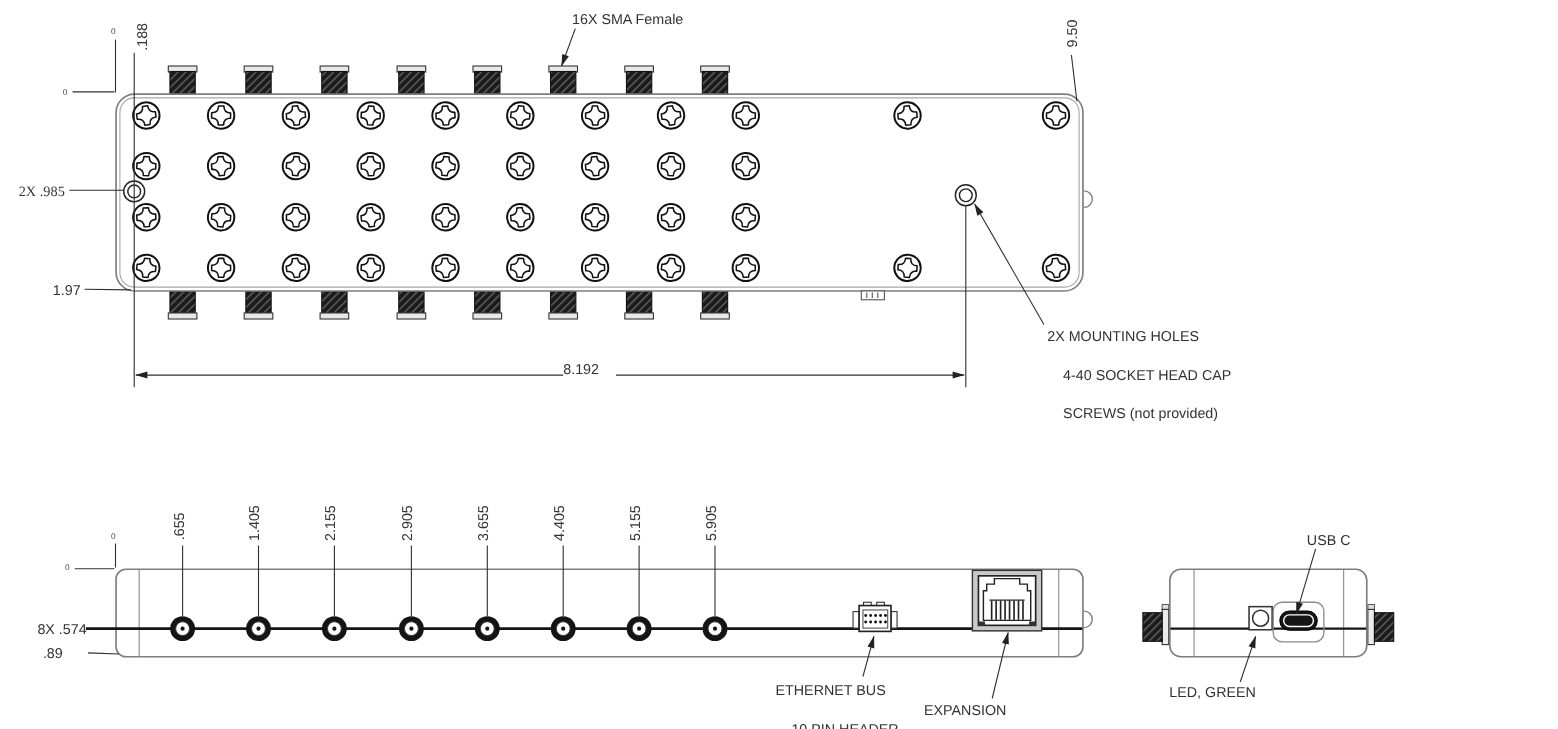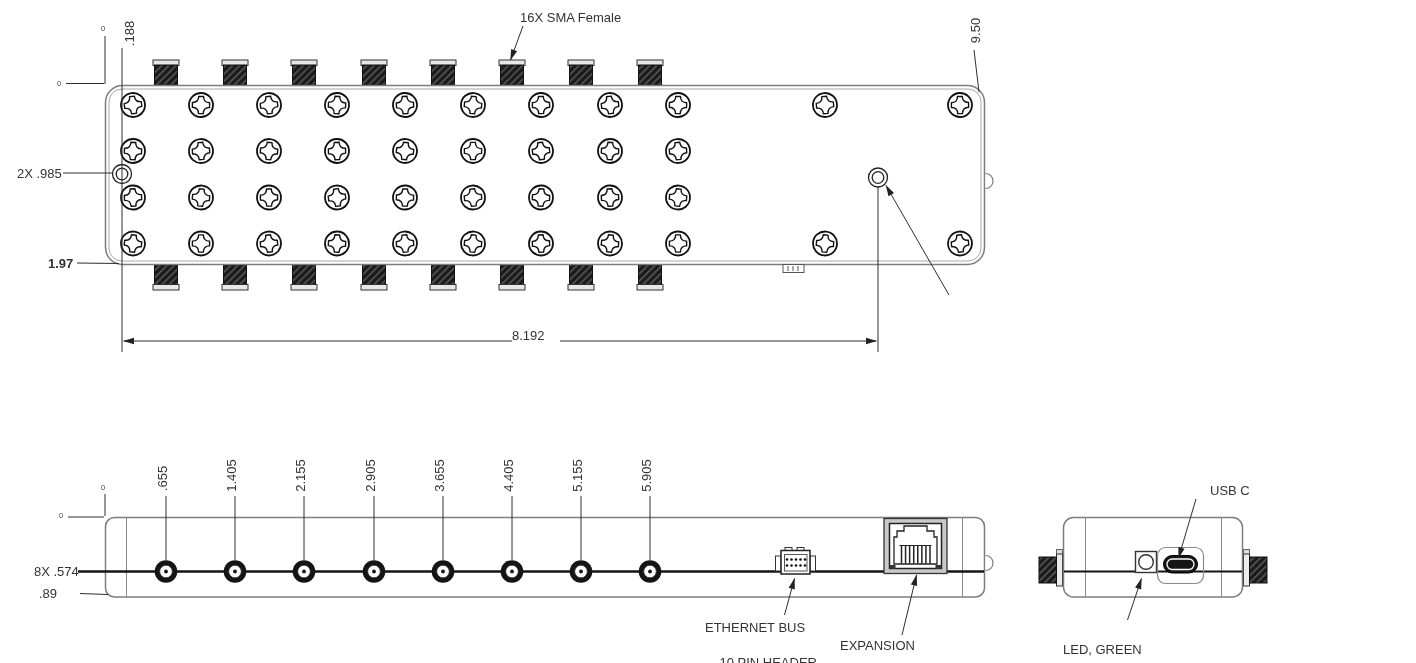--- a/index.html
+++ b/index.html
@@ -255,35 +255,38 @@
         <line x1="1127.5" y1="620" x2="1141.5" y2="578.5" marker-end="url(#arr)"></line>
       </g>
     </g>
   </svg>
 
   <div class="lbl" style="left:520px;top:9px;">16X SMA Female</div>
   <div class="zlabel" style="left:101px;top:25px;">0</div>
   <div class="zlabel" style="left:57px;top:80px;">0</div>
   <div class="vlabel" style="left:115px;top:25.5px;width:28px;">.188</div>
   <div class="vlabel" style="left:960px;top:22.5px;width:30px;">9.50</div>
-  <div class="lbl" style="left:17px;top:165px;">2X .985</div>
-  <div class="lbl" style="left:48px;top:255px;font-weight:bold;">1.97</div>
+  <div class="lbl" style="left:17px;top:165px;font-family:Liberation Serif, serif;">2X .985</div>
+  <div class="lbl" style="left:48px;top:255px;">1.97</div>
   <div class="lbl ctr" style="left:512px;top:327px;width:46px;">8.192</div>
+  <div class="lbl" style="left:952px;top:297px;"><span>2X MOUNTING HOLES</span><br>
+    <span>4-40 SOCKET HEAD CAP</span><br>
+    <span>SCREWS (not provided)</span></div>
 
   <div class="zlabel" style="left:101px;top:484px;">0</div>
   <div class="zlabel" style="left:59px;top:512px;">0</div>
   <div class="vlabel" style="left:148.5px;top:471px;width:27px;">.655</div>
   <div class="vlabel" style="left:214px;top:467.5px;width:34px;">1.405</div>
   <div class="vlabel" style="left:283px;top:467.5px;width:34px;">2.155</div>
   <div class="vlabel" style="left:353px;top:467.5px;width:34px;">2.905</div>
   <div class="vlabel" style="left:422px;top:467.5px;width:34px;">3.655</div>
   <div class="vlabel" style="left:491px;top:467.5px;width:34px;">4.405</div>
   <div class="vlabel" style="left:560px;top:467.5px;width:34px;">5.155</div>
   <div class="vlabel" style="left:629px;top:467.5px;width:34px;">5.905</div>
   <div class="lbl" style="left:34px;top:563px;">8X .574</div>
   <div class="lbl" style="left:39px;top:585px;">.89</div>
   <div class="lbl" style="left:705px;top:619px;"><span>ETHERNET BUS</span><br>
     <span>10 PIN HEADER</span></div>
   <div class="lbl" style="left:840px;top:637px;">EXPANSION</div>
 
-  <div class="lbl" style="left:1188px;top:482px;margin-left:22px;">USB C</div>
-  <div class="lbl" style="left:1063px;top:621px;margin-top:20px;">LED, GREEN</div>
+  <div class="lbl" style="left:1188px;top:482px;">USB C</div>
+  <div class="lbl" style="left:1063px;top:621px;">LED, GREEN</div>
 </div>
 
 </body></html>

